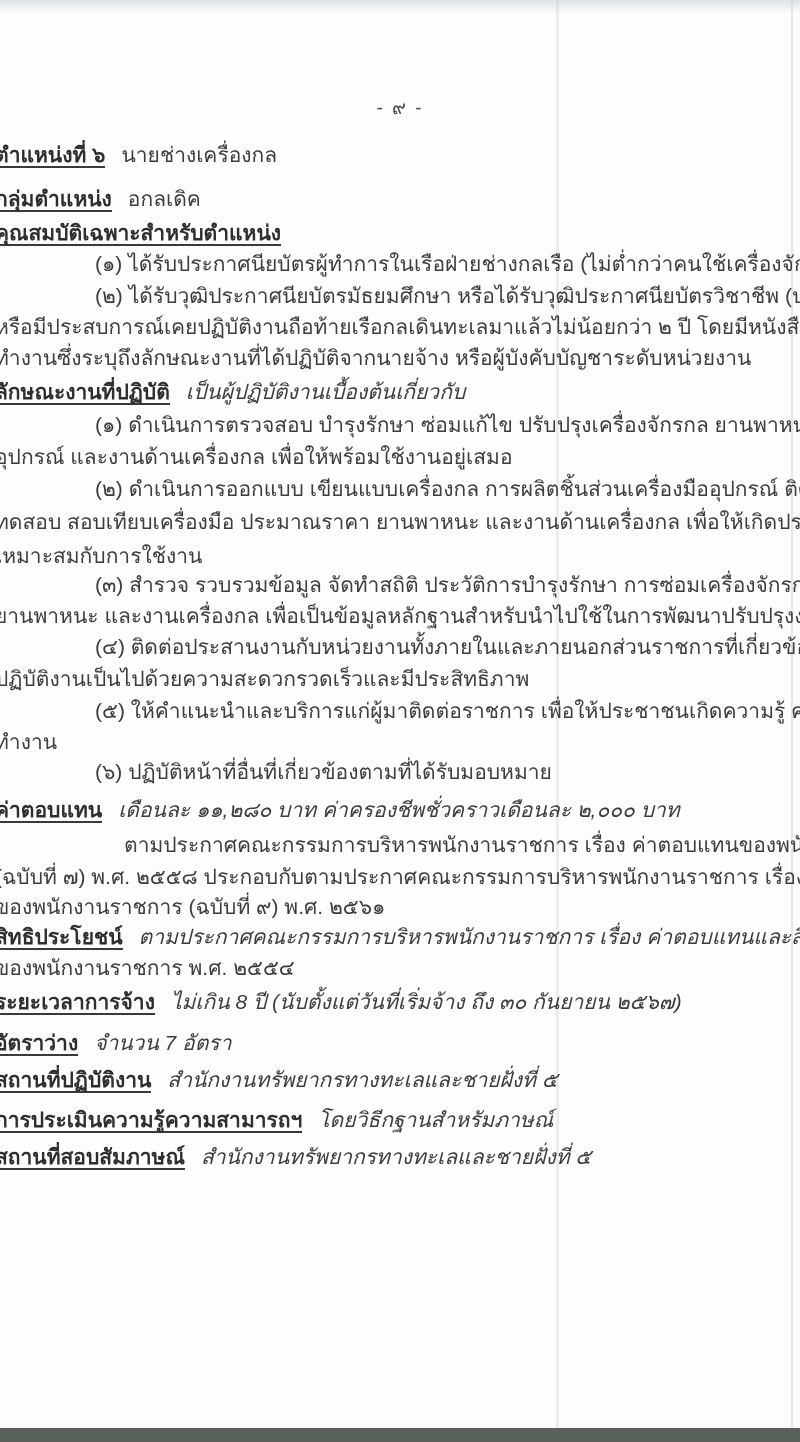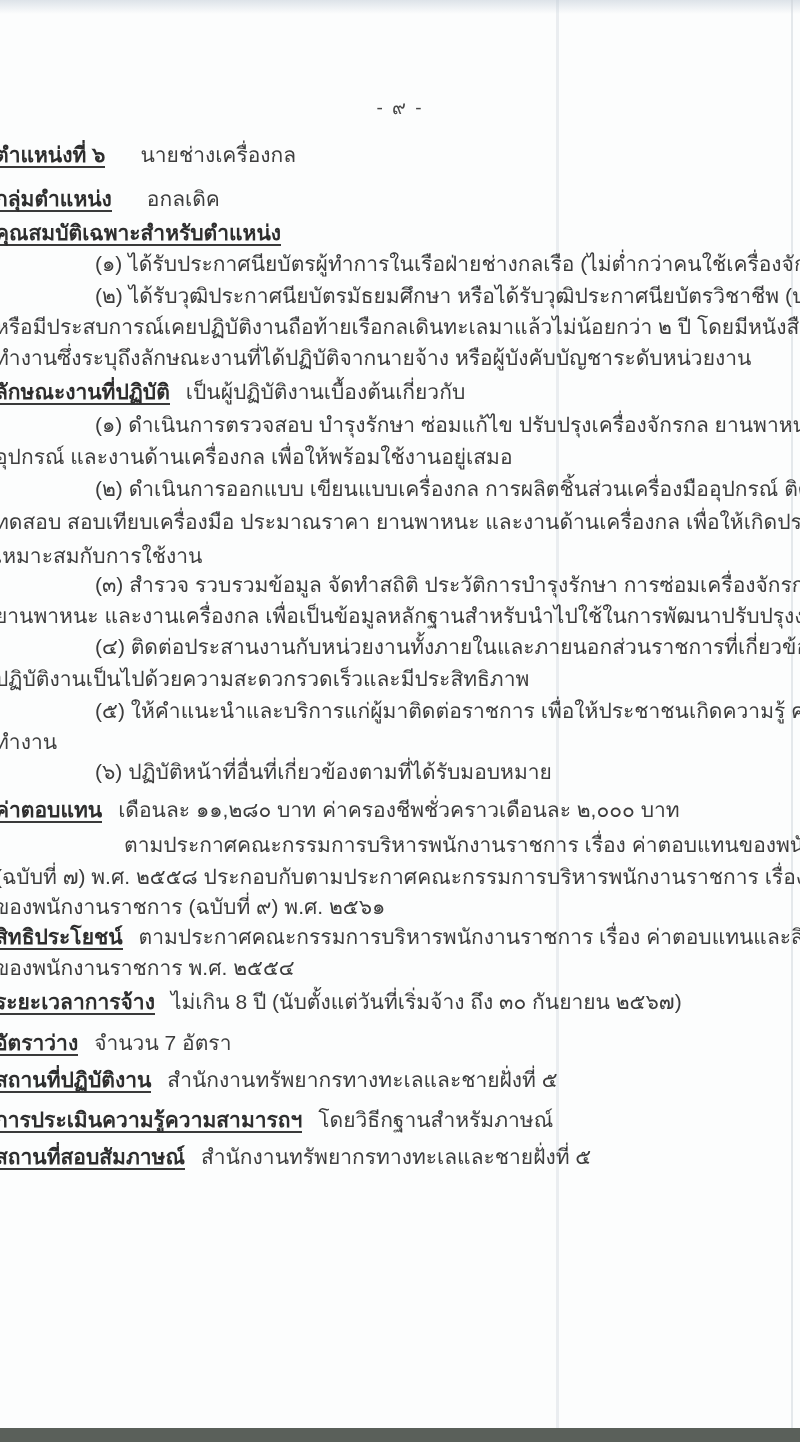--- a/index.html
+++ b/index.html
@@ -17,22 +17,22 @@
     background:rgba(200,206,212,0.45);}
   .bottom-bar{position:absolute;left:0;top:1428px;width:800px;height:14px;}
 
   .page-number{position:absolute;left:0;top:92px;width:800px;text-align:center;
     font-size:19px;color:#474747;letter-spacing:2px;}
 
   
   .sheet{position:absolute;left:-5px;top:0;width:1040px;height:1442px;}
   .ln{position:absolute;white-space:nowrap;font-size:21px;line-height:29px;color:#3d3d3d;}
   .hd{font-weight:700;color:#2e2e2e;border-bottom:2px solid #3a3a3a;padding-bottom:0px;}
-  .v{margin-left:16px;}
-  .v-wide{margin-left:35px;}
+  .v{margin-left:16px;font-style:italic;}
+  .v-wide{margin-left:16px;}
   .ind{left:100px;}
   .flush{left:0px;}
   .ind2{left:129px;}
 </style>
 </head>
 <body style="background: rgb(252, 253, 253);">
 
 <div class="top-scan-band"></div>
 <div class="fold-line"></div>
 <div class="right-edge-line"></div>

